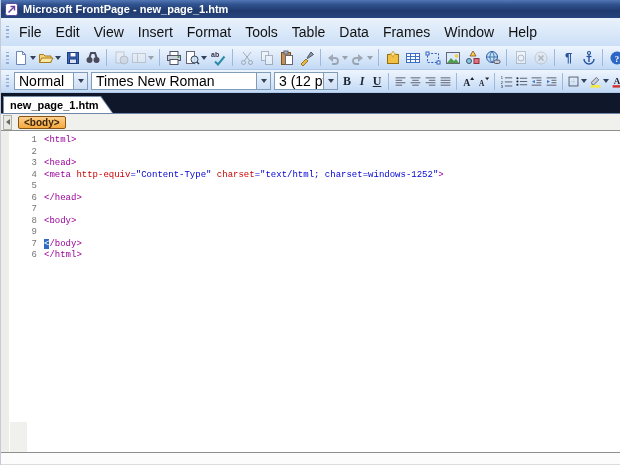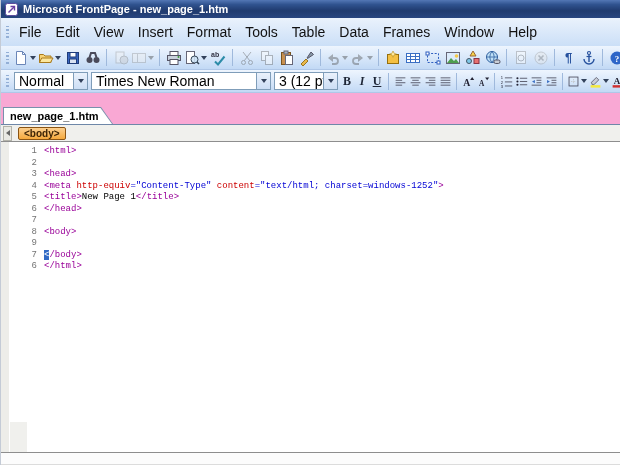--- a/index.html
+++ b/index.html
@@ -46,21 +46,21 @@
   .g-underline{font-family:"Liberation Serif",serif;font-weight:700;font-size:12px;text-decoration:underline;color:#1E2636;}
   .g-show-all{color:#26519E;font-weight:700;font-size:13px;line-height:13px;}
 
   
   .combo{height:18px;background:#fff;border:1px solid #7F9DB9;display:flex;align-items:center;margin:0 1px;font-size:14px;flex:none;}
   .combo .val{padding:0 4px;flex:1;white-space:nowrap;overflow:hidden;}
   .combo .btn{width:14px;height:100%;border-left:1px solid #7F9DB9;flex:none;
     background:linear-gradient(180deg,#EAF1FB,#CCDEF5);display:flex;align-items:center;justify-content:center;}
 
   
-  .tabbar{height:32px;flex:none;background:#f9a8d4;border-bottom:1px solid #6E87A8;display:flex;align-items:flex-end;padding-left:2px;}
+  .tabbar{height:21px;flex:none;background:#0f172a;border-bottom:1px solid #6E87A8;display:flex;align-items:flex-end;padding-left:2px;}
   .tab{position:relative;width:110px;height:17px;flex:none;}
   .tab-shape{position:absolute;inset:0;background:#7A90AC;clip-path:polygon(0 0,calc(100% - 12px) 0,100% 100%,0 100%);}
   .tab-inner{position:absolute;left:1px;top:1px;bottom:0;right:1px;background:#fff;
     clip-path:polygon(0 0,calc(100% - 11.5px) 0,100% 100%,0 100%);
     display:flex;align-items:center;padding:0 14px 0 6px;font-size:11px;font-weight:bold;color:#000;}
 
   
   .quicktagbar{height:17px;flex:none;background:#F0F0ED;border-bottom:1px solid #8E8E8E;display:flex;align-items:center;gap:6px;padding-left:2px;}
   .qt-nav{width:9px;height:15px;background:#E9E9E4;border:1px solid #B3B3AA;display:flex;align-items:center;justify-content:center;flex:none;}
   .qt-tri{width:0;height:0;border-top:3px solid transparent;border-bottom:3px solid transparent;border-right:4px solid #666;}
@@ -527,25 +527,24 @@
         <div class="code-line">
           <span class="ln">2</span>
           <span class="src"></span>
         </div>
         <div class="code-line">
           <span class="ln">3</span>
           <span class="src"><span class="tok-tag">&lt;head&gt;</span></span>
         </div>
         <div class="code-line">
           <span class="ln">4</span>
-          <span class="src"><span class="tok-tag">&lt;meta </span><span class="tok-attr">http-equiv</span><span class="tok-val">="Content-Type"</span><span class="tok-text"> </span><span class="tok-attr">content</span><span class="tok-val">="text/html; charset=windows-1252"</span><span class="tok-tag">&gt;</span></span>
+          <span class="src"><span class="tok-tag">&lt;meta </span><span class="tok-attr">http-equiv</span><span class="tok-val">="Content-Type"</span><span class="tok-text"> </span><span class="tok-attr">charset</span><span class="tok-val">="text/html; charset=windows-1252"</span><span class="tok-tag">&gt;</span></span>
         </div>
         <div class="code-line">
           <span class="ln">5</span>
-          <span class="src"><span class="tok-tag">&lt;title&gt;</span><span class="tok-text">New Page 1</span><span class="tok-tag">&lt;/title&gt;</span></span>
         </div>
         <div class="code-line">
           <span class="ln">6</span>
           <span class="src"><span class="tok-tag">&lt;/head&gt;</span></span>
         </div>
         <div class="code-line">
           <span class="ln">7</span>
           <span class="src"></span>
         </div>
         <div class="code-line">

